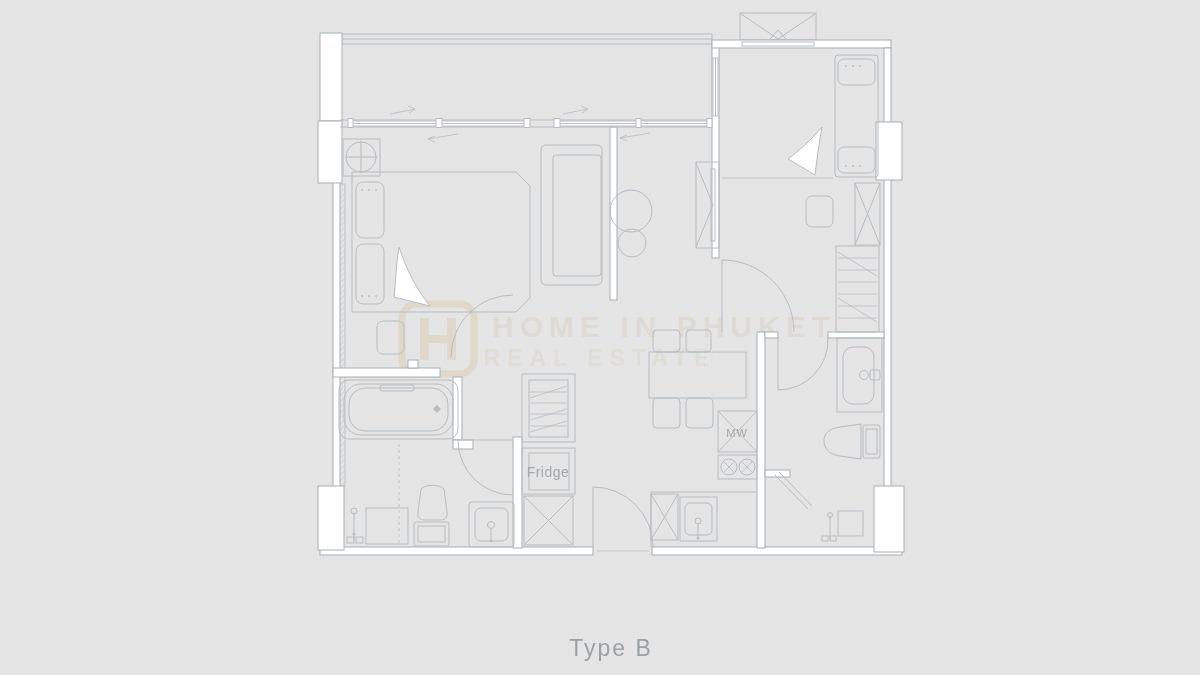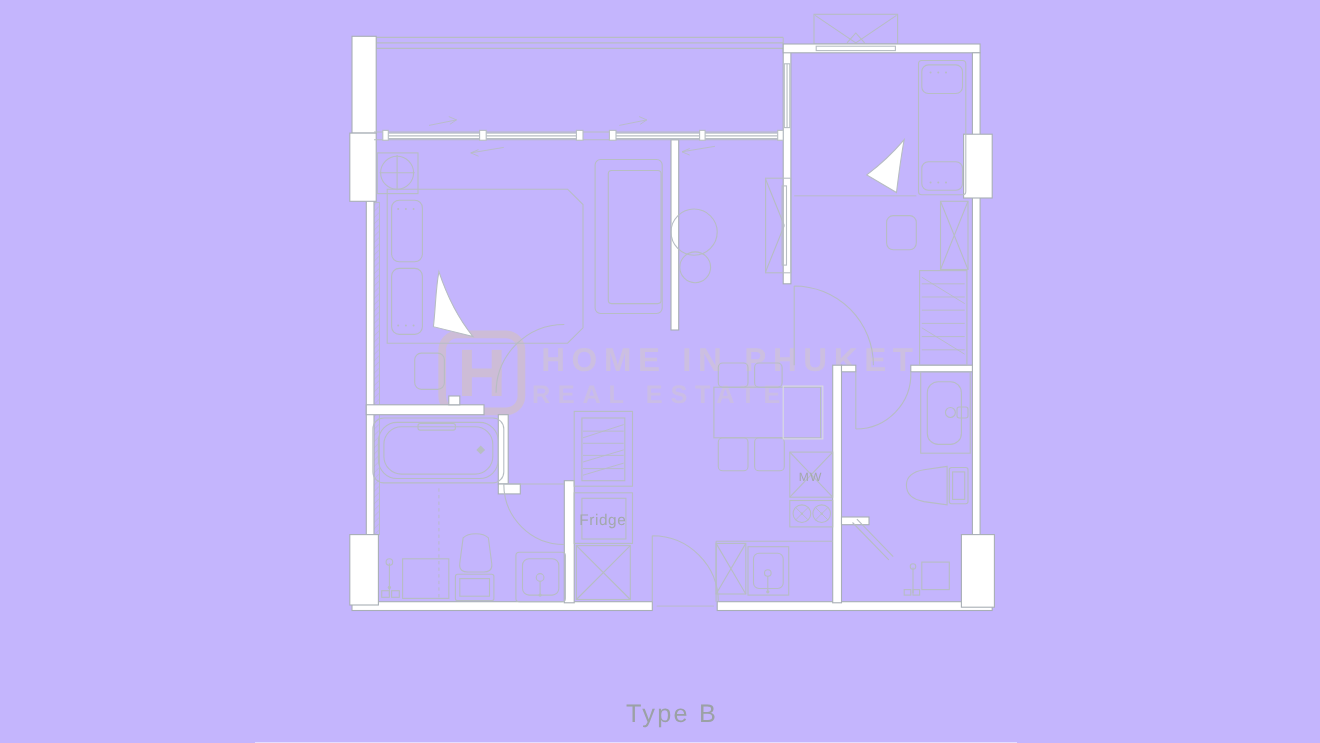--- a/index.html
+++ b/index.html
@@ -1,16 +1,16 @@
 <!DOCTYPE html>
 <html style="--line: #b7bdc3; --wall: #a8afb5; --label: #a3a8ac; --title: #9ba1a5; --watermark: #d7cebb; --logo: #dac7a4;"><head>
 <meta charset="utf-8">
 <style>
   html,body{margin:0;padding:0;background:#ffffff;}
-  .stage{position:relative;width:1200px;height:675px;background:#c4b5fd;overflow:hidden;}
+  .stage{position:relative;width:1200px;height:675px;background:#e5e5e5;overflow:hidden;}
   svg{display:block;}
   .ln{fill:none;stroke:var(--line,#b7bdc3);stroke-width:1;}
   .lnt{fill:none;stroke:var(--line,#b7bdc3);stroke-width:0.8;}
   .wl{fill:#ffffff;stroke:var(--wall,#a8afb5);stroke-width:1;}
   .fw{fill:#ffffff;stroke:var(--line,#b7bdc3);stroke-width:1;}
   .dot{fill:var(--line,#b7bdc3);stroke:none;}
   .dash{stroke-dasharray:3 3;}
   text{font-family:"Liberation Sans","DejaVu Sans",sans-serif;}
   .lbl{fill:var(--label,#a3a8ac);}
   .ttl{fill:var(--title,#9ba1a5);letter-spacing:2px;font-weight:400;}

